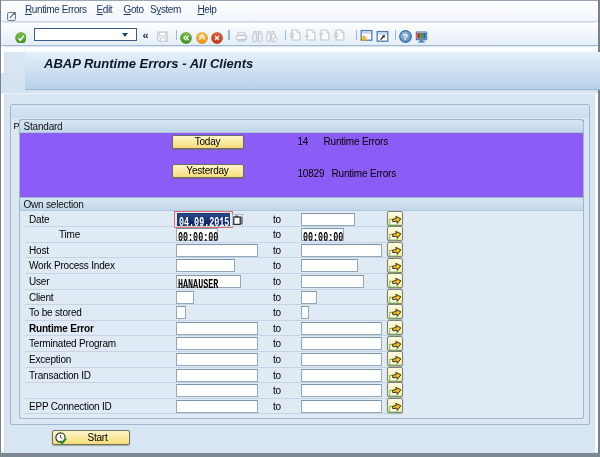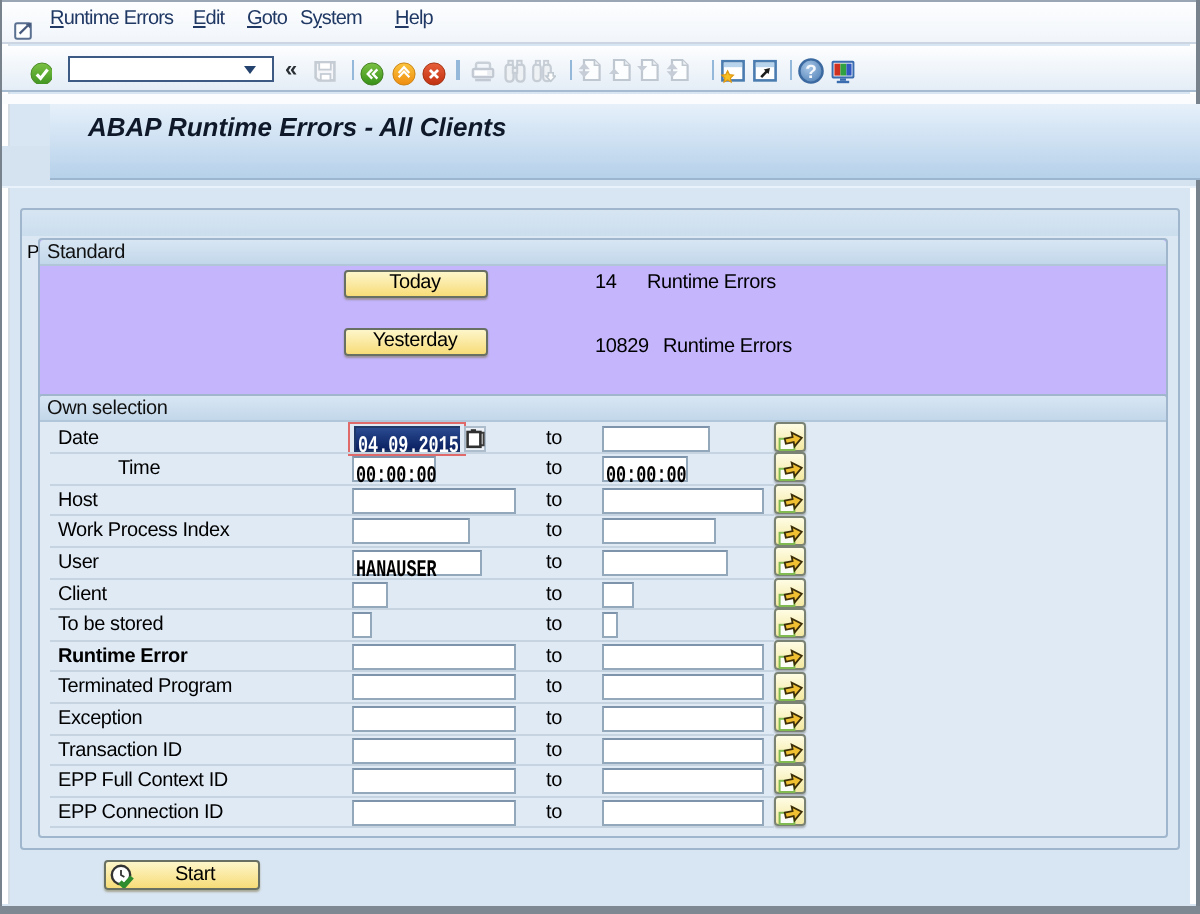--- a/index.html
+++ b/index.html
@@ -174,21 +174,21 @@
 </div>
 <div id="strip" class="ab"></div>
 <div class="ab" style="top:73px;left:1px;width:597px;height:21px;background:#d5e3f1;border-bottom:1px solid #e9f2fa;"></div>
 <div id="titlebar" class="ab">
     <span>ABAP Runtime Errors - All Clients</span>
   </div>
 <div class="ab gbox" style="left:10px;top:103.5px;width:580px;height:321px;background:#dbe8f4;">
 <div style="position:absolute;left:0;top:0;width:100%;height:13px;background:linear-gradient(#d7e5f2,#cbdeee);border-radius:2px 2px 0 0;"></div>
 <span style="position:absolute;left:2.5px;top:16px;font-size:9.3px;letter-spacing:-0.2px;text-align:center;">Parameters</span>
 </div>
-<div class="ab gbox" style="left:18.5px;top:119px;width:565.5px;height:85px;background:#c4b5fd;">
+<div class="ab gbox" style="left:18.5px;top:119px;width:565.5px;height:85px;background:#8b5cf6;">
 <div class="ghead">
       <span>Standard</span>
     </div>
 <div class="ybtn" style="left:128px;top:15px;width:72px;height:13.5px;line-height:12.5px;">Today</div>
 <div class="lbl" style="left:278px;top:13.5px;">14</div>
 <div class="lbl" style="left:304px;top:13.5px;">Runtime Errors</div>
 <div class="ybtn" style="left:128px;top:44px;width:72px;height:13.5px;line-height:12.5px;">Yesterday</div>
 <div class="lbl" style="left:278px;top:46px;">10829</div>
 <div class="lbl" style="left:312px;top:46px;">Runtime Errors</div>
 </div>
@@ -383,21 +383,20 @@
     </div>
 <div class="abtn" style="left:367px;top:169.2px;">
       <svg width="13" height="13" viewBox="0 0 13 13" style="">
         <rect x="0.8" y="6.4" width="7.4" height="5.6" fill="#fdfdf8" stroke="#80ba50" stroke-width="1"></rect>
         <g transform="rotate(-12 7 7)">
           <path d="M3.6 5.6 L7.6 5.6 L7.6 3.4 L12 6.9 L7.6 10.4 L7.6 8.2 L3.6 8.2 Z" fill="#f0c032" stroke="#3c2e08" stroke-width="0.9"></path>
         </g>
       </svg>
     </div>
 <div class="sep" style="top:169.0px;"></div>
-<div class="lbl" style="left:9.5px;top:185.6px;">EPP Full Context ID</div>
 <div class="fld" style="left:156.5px;top:186.6px;width:82px;">
       <i></i>
     </div>
 <div class="lbl" style="left:253.5px;top:185.6px;">to</div>
 <div class="fld" style="left:281.5px;top:186.6px;width:81px;">
       <i></i>
     </div>
 <div class="abtn" style="left:367px;top:184.79999999999998px;">
       <svg width="13" height="13" viewBox="0 0 13 13" style="">
         <rect x="0.8" y="6.4" width="7.4" height="5.6" fill="#fdfdf8" stroke="#80ba50" stroke-width="1"></rect>

